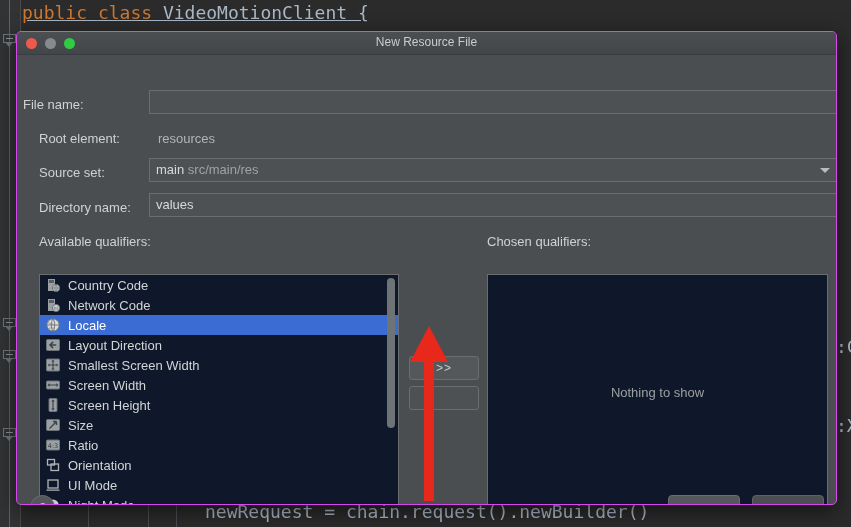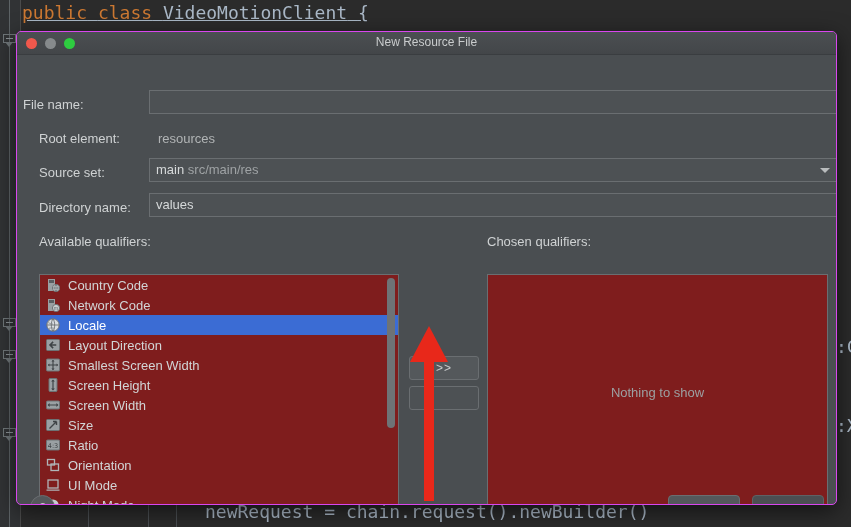--- a/index.html
+++ b/index.html
@@ -187,21 +187,21 @@
 
   .panel-caption {
     position: absolute;
     font-size: 13px;
     color: #cfd2d3;
     margin-top: 8px;
   }
 
   .listbox {
     position: absolute;
-    background: #7f1d1d;
+    background: #0f172a;
     border: 1px solid #6a6e71;
     box-sizing: border-box;
     overflow: hidden;
   }
   #available-list { left: 22px; top: 219px; width: 360px; height: 239px; }
   #chosen-list    { left: 470px; top: 219px; width: 341px; height: 239px; }
 
   .list-inner {
     position: absolute;
     left: 0; top: 0; right: 0;
@@ -440,36 +440,36 @@
                 <rect x="1.5" y="2" width="13" height="12" rx="1" fill="#9aa0a3" stroke="#6d7275"></rect>
                 <path d="M8 3.5v9M3.5 8h9" stroke="#3f4346" stroke-width="1.1"></path>
                 <path d="M8 2.8l1.6 1.6H6.4zM8 13.2l1.6-1.6H6.4zM2.8 8l1.6-1.6v3.2zM13.2 8l-1.6-1.6v3.2z" fill="#3f4346"></path>
               </svg>
             </span>
             <span>Smallest Screen Width</span>
           </div>
           <div class="list-row">
             <span class="q-icon">
               <svg width="16" height="16" viewBox="0 0 16 16">
+                <rect x="1.5" y="4" width="13" height="8" rx="1" fill="#9aa0a3" stroke="#6d7275"></rect>
+                <path d="M3.5 8h9" stroke="#3f4346" stroke-width="1.2"></path>
+                <path d="M2.6 8l2-1.9v3.8zM13.4 8l-2-1.9v3.8z" fill="#3f4346"></path>
+              </svg>
+            </span>
+            <span>Screen Width</span>
+          </div>
+          <div class="list-row">
+            <span class="q-icon">
+              <svg width="16" height="16" viewBox="0 0 16 16">
                 <rect x="4" y="1.5" width="8" height="13" rx="1" fill="#9aa0a3" stroke="#6d7275"></rect>
                 <path d="M8 3.5v9" stroke="#3f4346" stroke-width="1.2"></path>
                 <path d="M8 2.6l1.9 2H6.1zM8 13.4l1.9-2H6.1z" fill="#3f4346"></path>
               </svg>
             </span>
             <span>Screen Height</span>
-          </div>
-          <div class="list-row">
-            <span class="q-icon">
-              <svg width="16" height="16" viewBox="0 0 16 16">
-                <rect x="1.5" y="4" width="13" height="8" rx="1" fill="#9aa0a3" stroke="#6d7275"></rect>
-                <path d="M3.5 8h9" stroke="#3f4346" stroke-width="1.2"></path>
-                <path d="M2.6 8l2-1.9v3.8zM13.4 8l-2-1.9v3.8z" fill="#3f4346"></path>
-              </svg>
-            </span>
-            <span>Screen Width</span>
           </div>
           <div class="list-row">
             <span class="q-icon">
               <svg width="16" height="16" viewBox="0 0 16 16">
                 <rect x="1.5" y="2.5" width="13" height="11" rx="1" fill="#9aa0a3" stroke="#6d7275"></rect>
                 <path d="M4.5 11.5L11.5 4.5M11.5 4.5H8M11.5 4.5V8" stroke="#3f4346" stroke-width="1.4" fill="none"></path>
               </svg>
             </span>
             <span>Size</span>
           </div>

